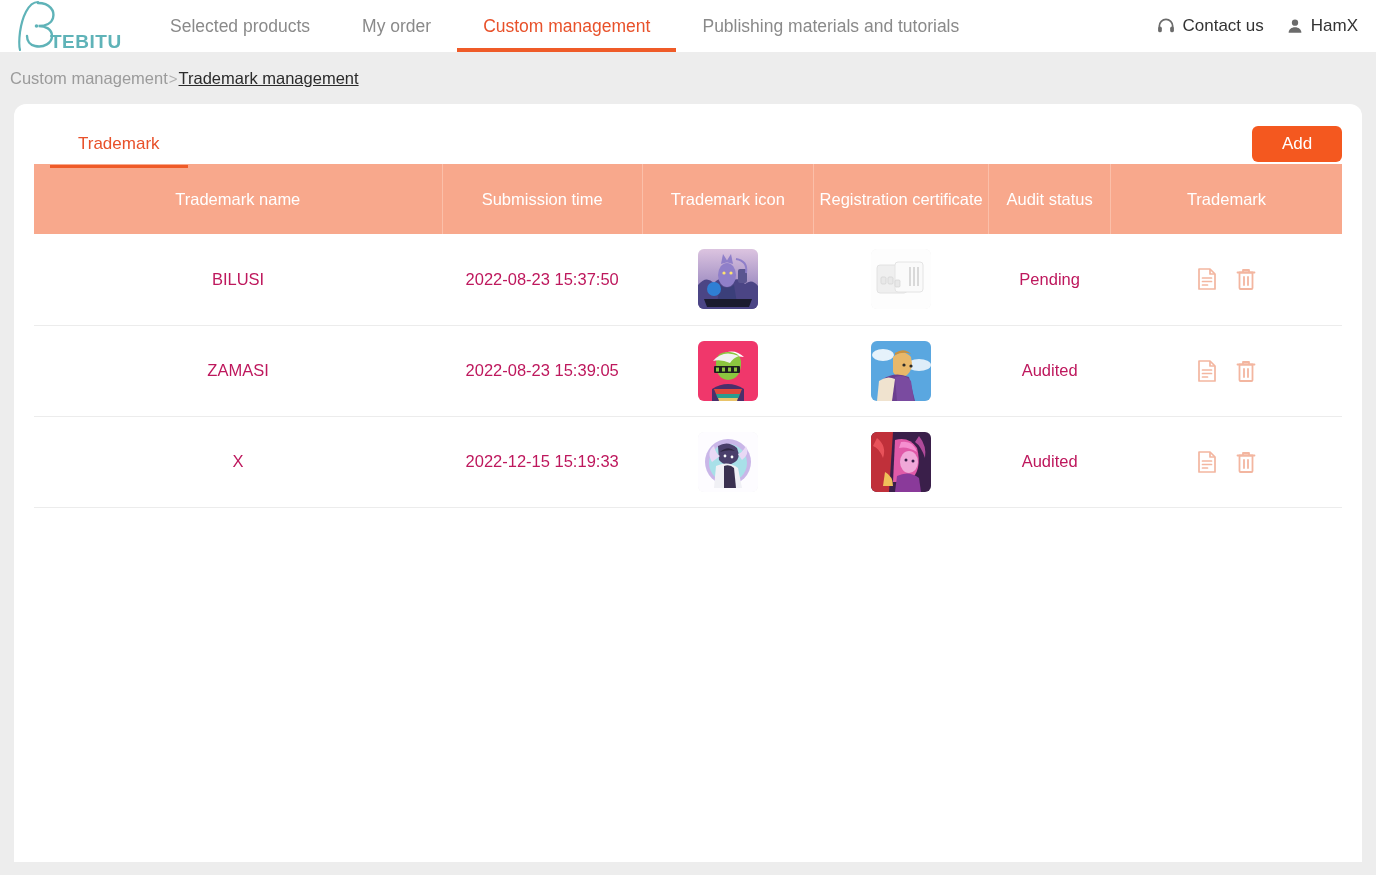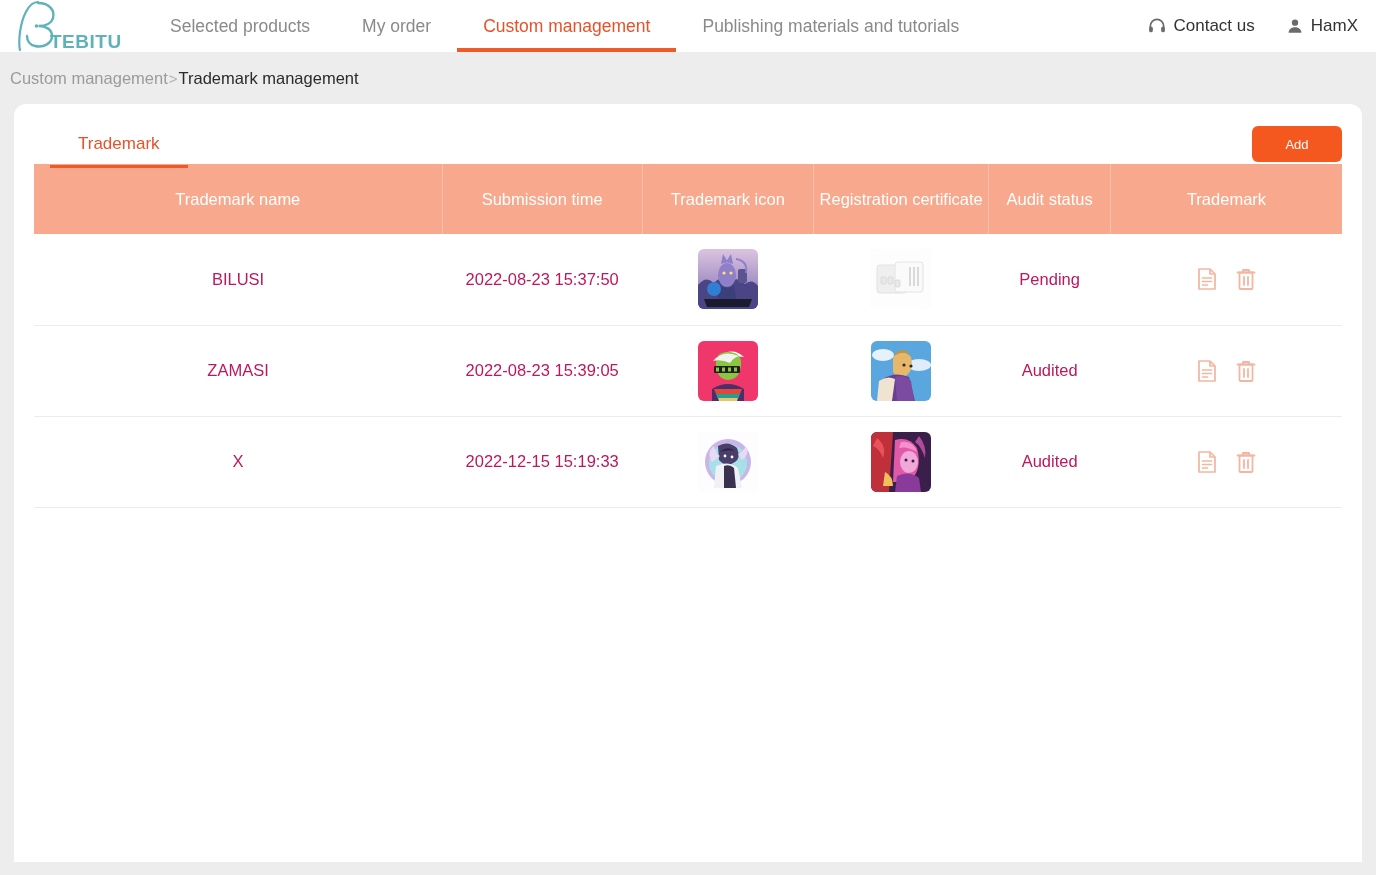--- a/index.html
+++ b/index.html
@@ -54,21 +54,21 @@
     left: 0; right: 0; bottom: 0;
     height: 4px;
     background: #ef5b28;
   }
 
   .nav-right {
     display: flex;
     align-items: center;
     padding-right: 18px;
     flex: 0 0 auto;
-    gap: 31px;
+    gap: 22px;
   }
   .nav-right-item {
     display: flex;
     align-items: center;
     gap: 7px;
     font-size: 17px;
     color: #333;
     cursor: pointer;
     white-space: nowrap;
   }
@@ -77,21 +77,21 @@
   
   .breadcrumb {
     height: 52px;
     display: flex;
     align-items: center;
     padding-left: 10px;
     font-size: 16.5px;
   }
   .bc-parent { color: #9b9b9b; cursor: pointer; }
   .bc-sep { color: #b0b0b0; margin: 0 1px; font-size: 15px; }
-  .bc-current { color: #2b2b2b; }
+  .bc-current { color: #2b2b2b; text-decoration: underline; }
 
   
   .card {
     margin: 0 14px;
     background: #ffffff;
     border-radius: 12px 12px 0 0;
     height: 758px;
     padding: 0 20px;
     position: relative;
   }
@@ -118,21 +118,21 @@
     height: 3px;
     background: #ef5b28;
   }
   .add-btn {
     margin-top: -2px;
     margin-right: 0px;
     background: #f4581f;
     color: #fff;
     border: none;
     border-radius: 6px;
-    font-size: 13px;
+    font-size: 17px;
     font-family: "Liberation Sans", sans-serif;
     width: 90px;
     height: 36px;
     cursor: pointer;
   }
 
   
   .tbl { width: 100%; border-collapse: collapse; table-layout: fixed; }
   .tbl thead th {
     background: #f8a88c;

